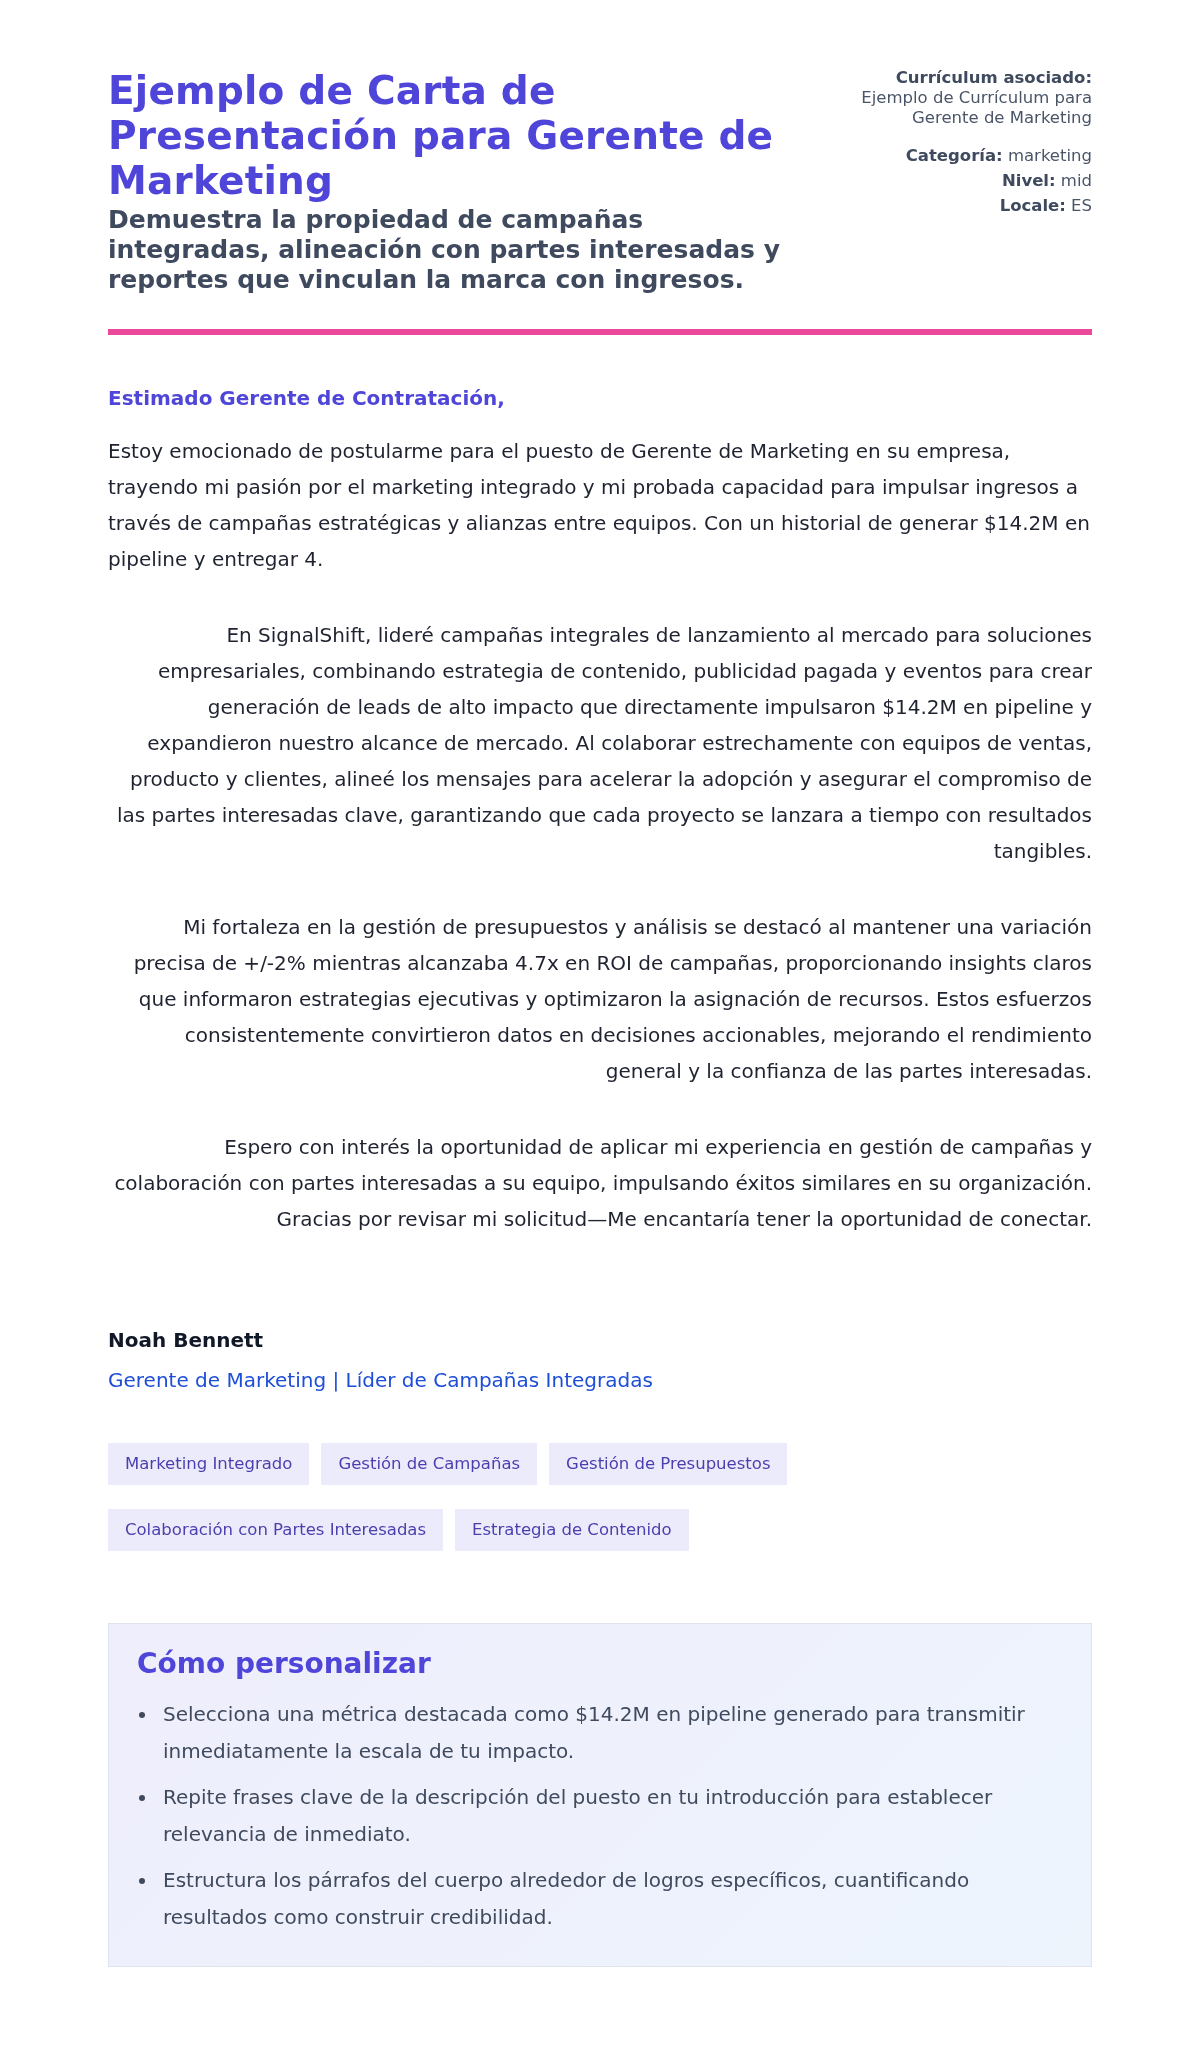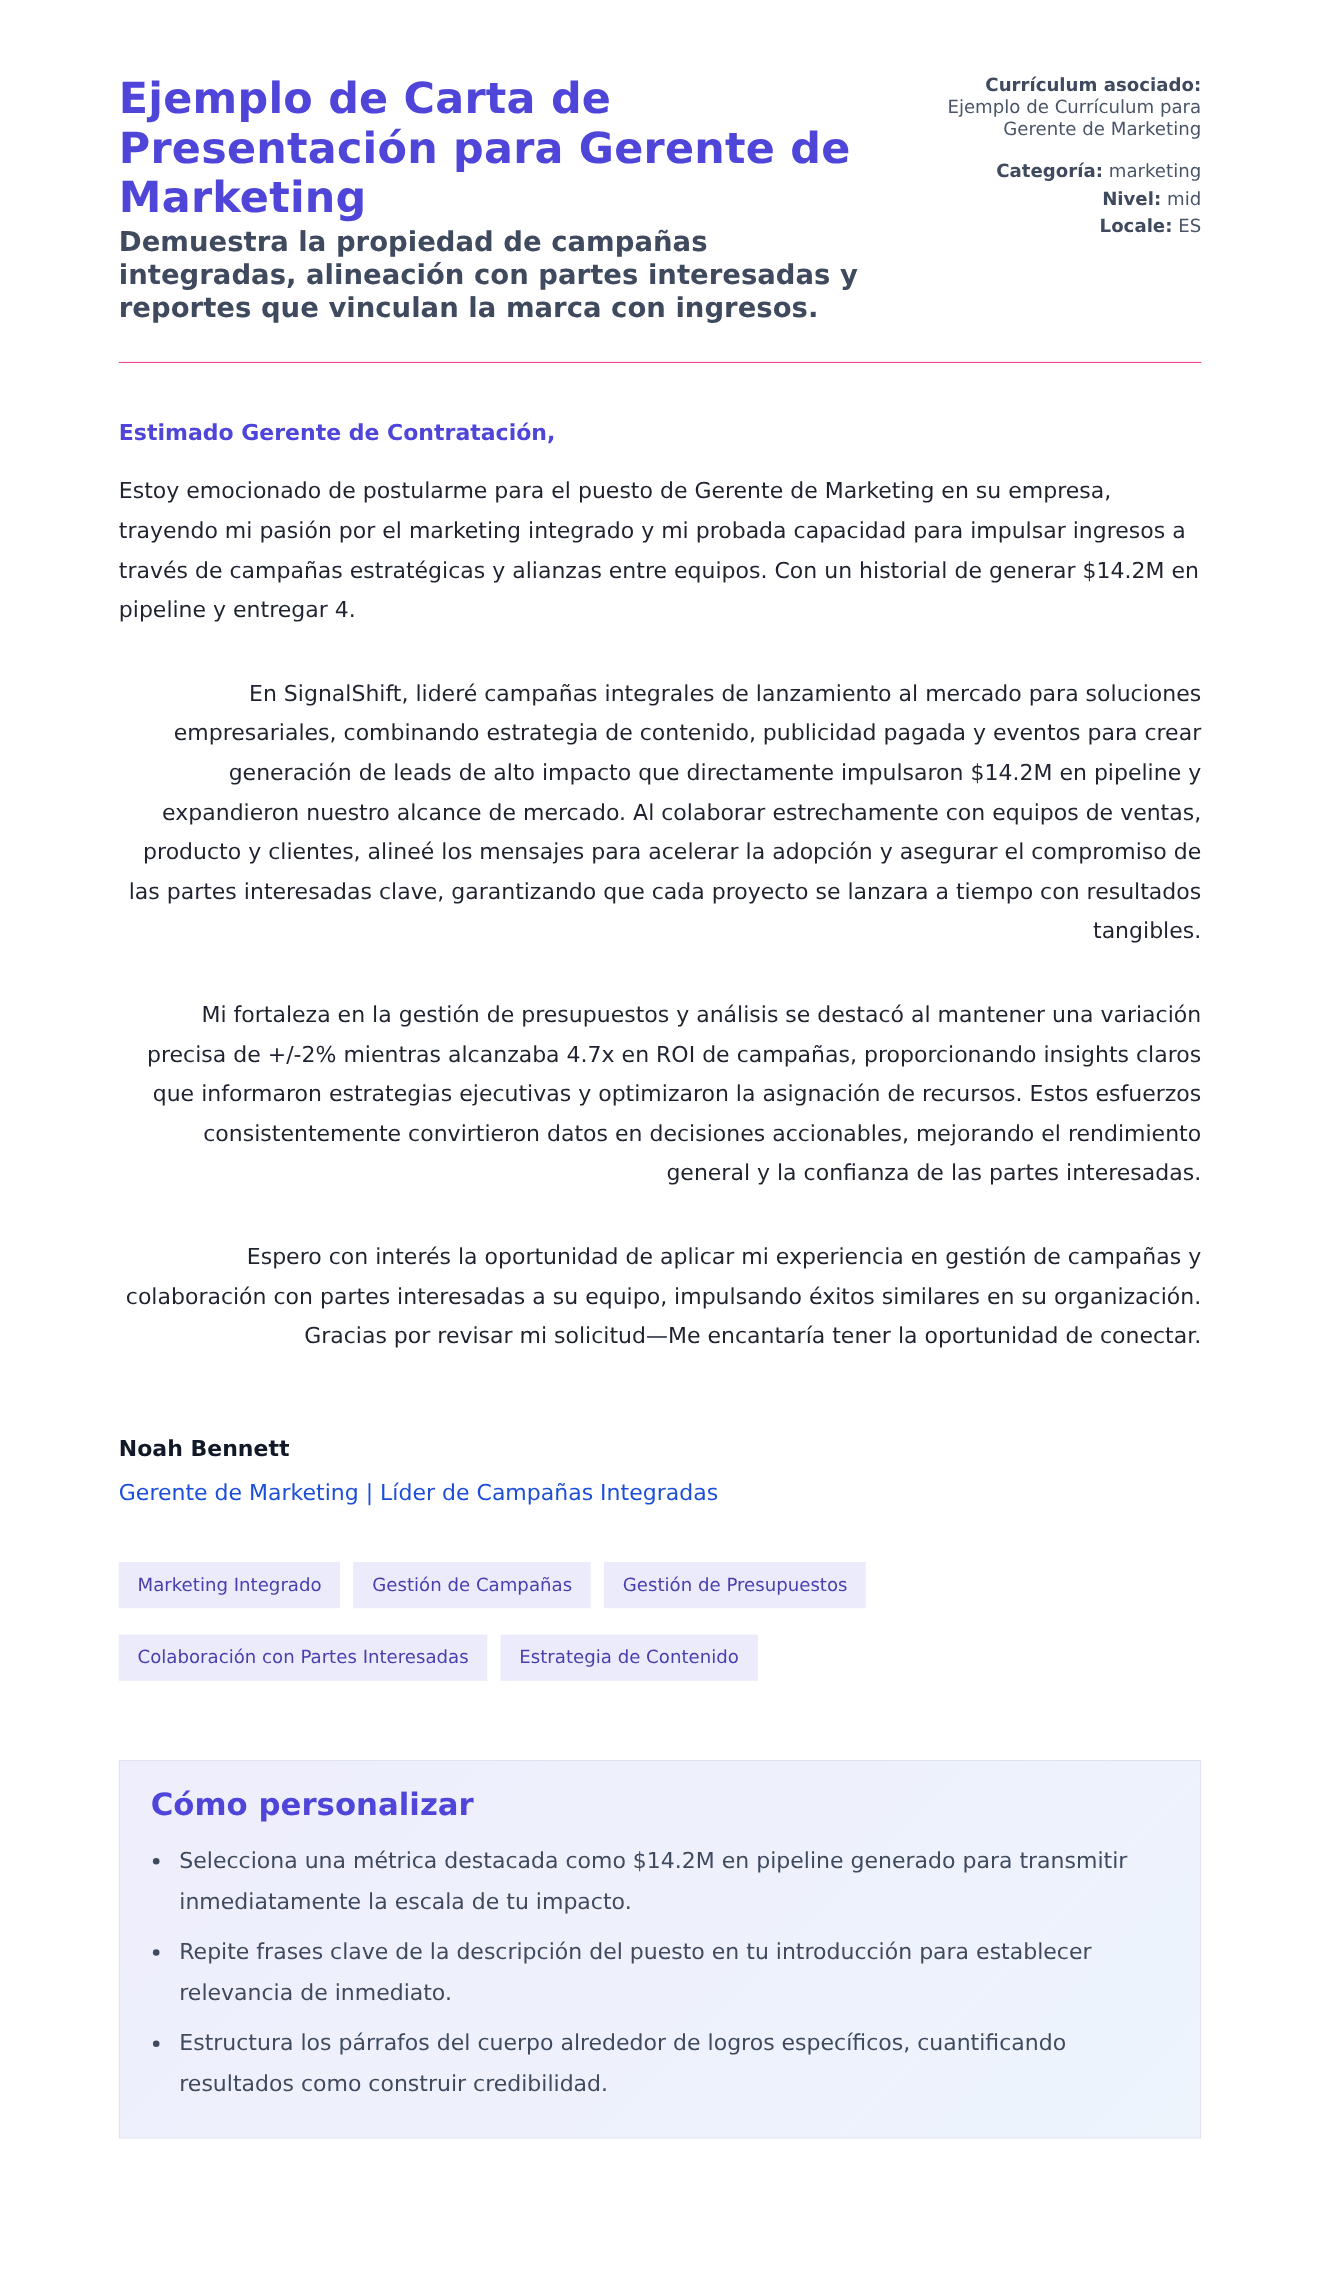--- a/index.html
+++ b/index.html
@@ -17,21 +17,21 @@
       left: 108px;
       top: 0;
       width: 984px;
     }
     .header {
       display: flex;
       justify-content: space-between;
       align-items: flex-start;
       padding-top: 68px;
       padding-bottom: 34px;
-      border-bottom: 1px solid #ec4899;
+      border-bottom: 6px solid #ec4899;
     }
     .header-left { width: 700px; }
     .title {
       font-size: 39px;
       font-weight: bold;
       line-height: 45px;
       color: #4f46d9;
       letter-spacing: 0.2px;
     }
     .subtitle {
@@ -61,21 +61,21 @@
       line-height: 26px;
     }
     .body-para {
       font-size: 20px;
       line-height: 36px;
       color: #1f2330;
       margin-top: 22px;
     }
     .body-para + .body-para { margin-top: 40px; text-align: right; }
     .sig-name {
-      margin-top: 72px;
+      margin-top: 90px;
       font-size: 20px;
       font-weight: bold;
       color: #111827;
       line-height: 26px;
     }
     .sig-title {
       margin-top: 14px;
       font-size: 20px;
       color: #1d4ed8;
       line-height: 26px;

